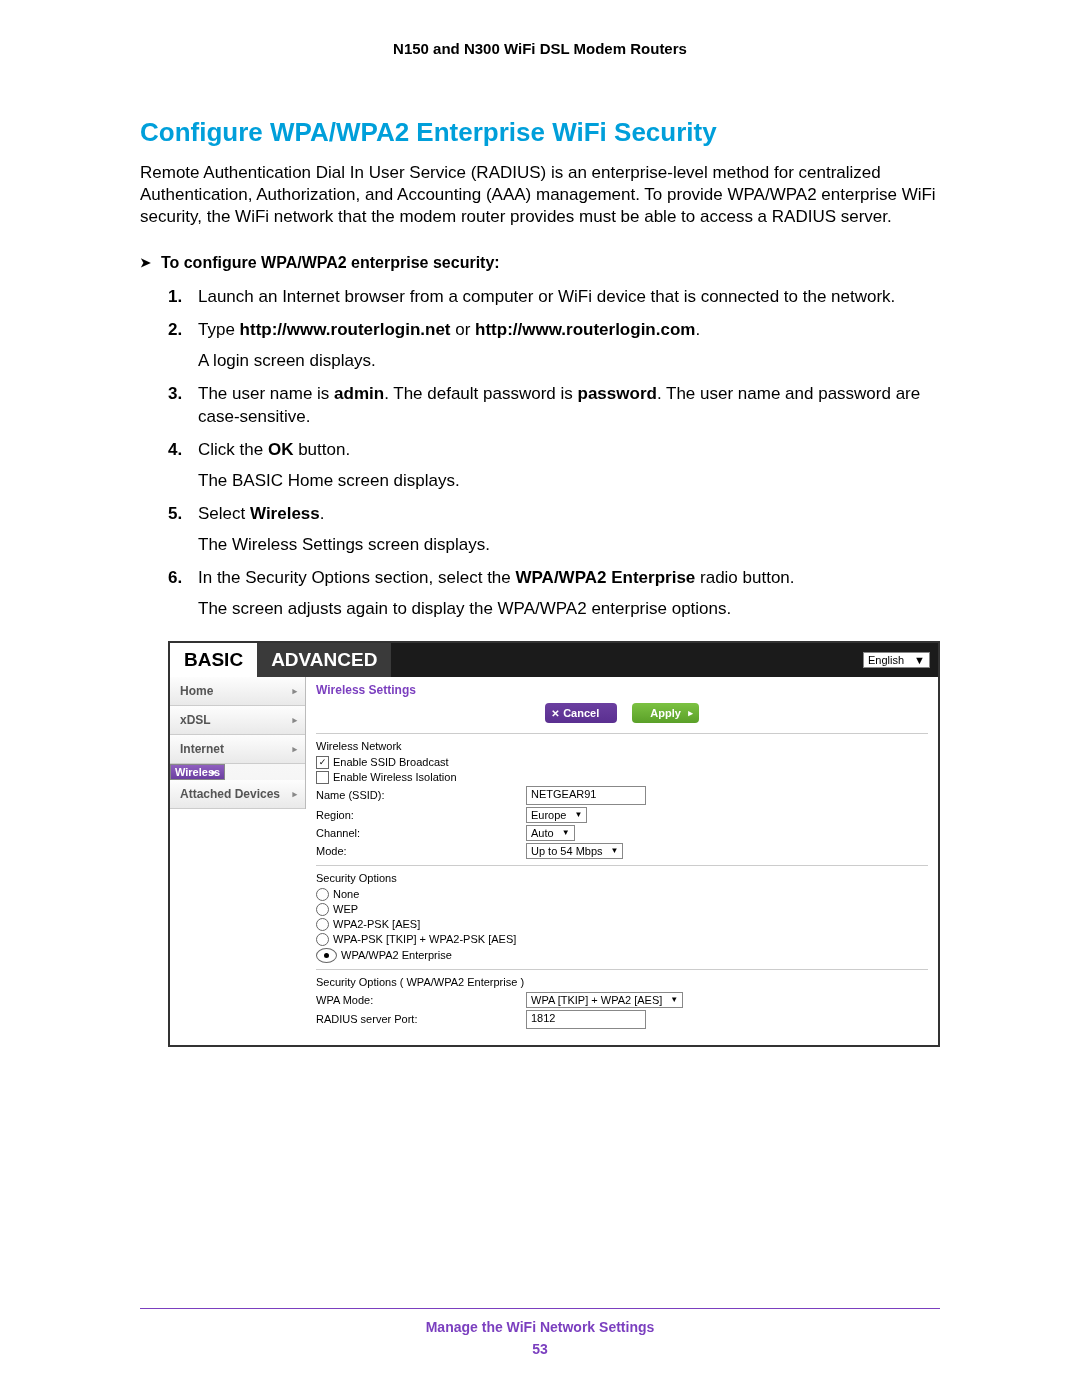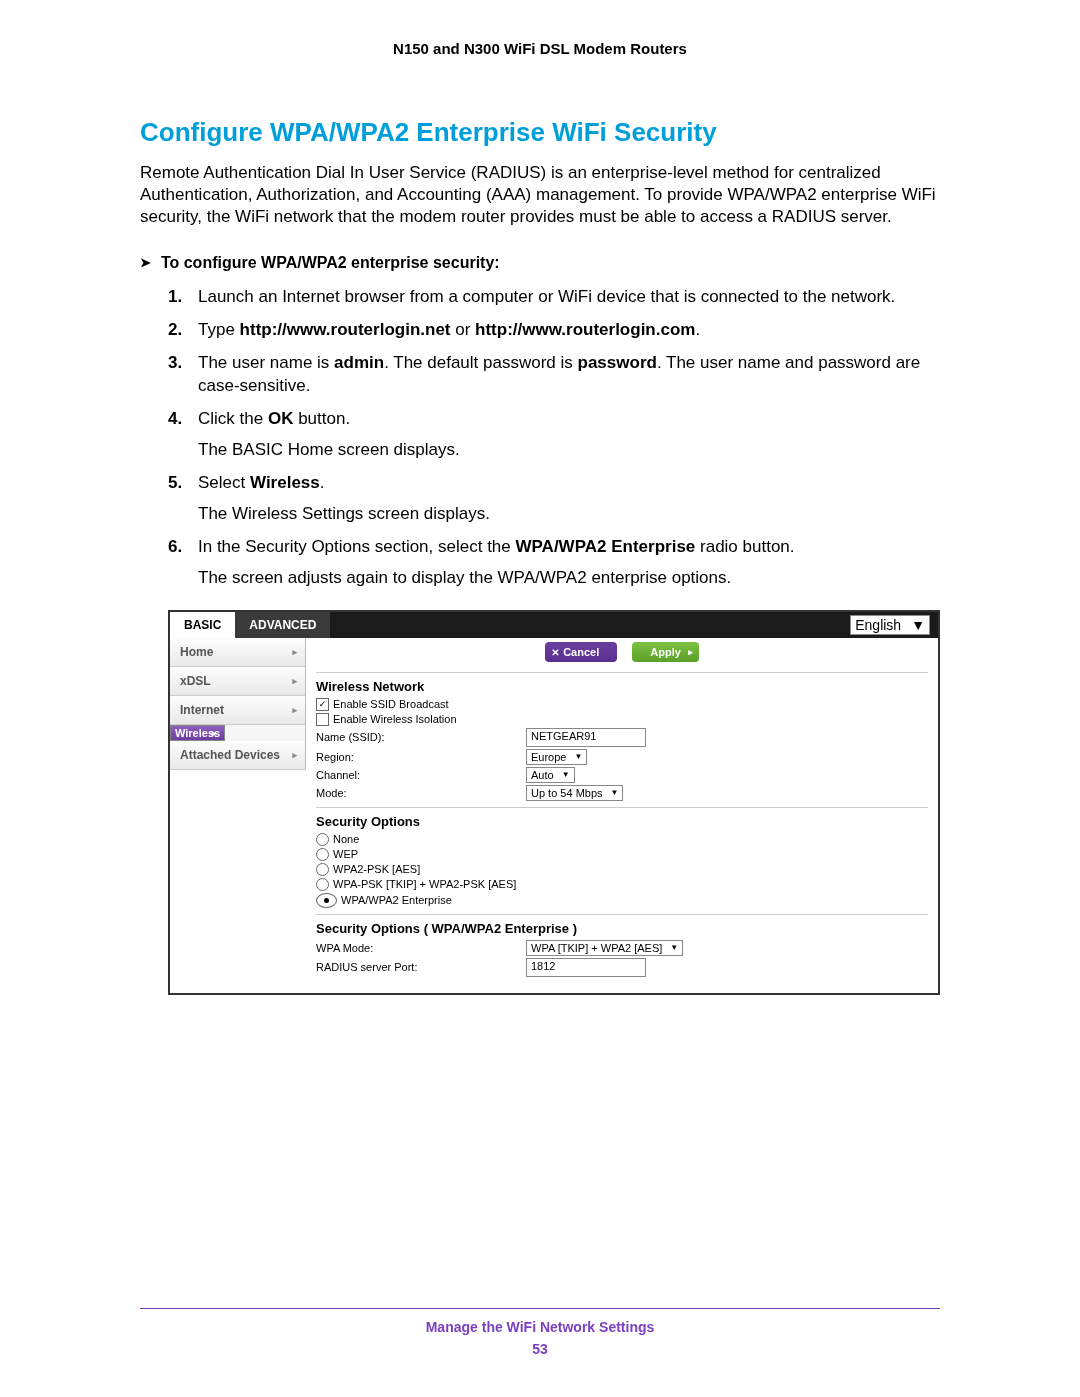--- a/index.html
+++ b/index.html
@@ -9,41 +9,41 @@
 .intro{font-size:17px;line-height:1.3;margin:0 0 26px 0}
 .task-line{font-size:16px;font-weight:700;margin:0 0 14px 0}
 .task-line .arrow{display:inline-block;margin-right:10px;color:#000;font-size:13px;vertical-align:1px}
 ol.steps{list-style:none;padding:0;margin:0 0 20px 28px}
 ol.steps>li{position:relative;padding-left:30px;font-size:17px;line-height:1.35;margin:0 0 10px 0}
 ol.steps>li .num{position:absolute;left:0;top:0;font-weight:700}
 ol.steps>li .body2{margin-top:8px}
 .b{font-weight:700}
 .screenshot{border:2px solid #333;margin:10px 0 0 28px;font-size:11px}
 .ss-top{display:flex;align-items:stretch}
-.tab{padding:6px 14px;font-weight:700;font-size:12px}
+.tab{padding:6px 14px;font-weight:700;font-size:19px}
 .tab-basic{background:#fff;color:#000}
 .tab-adv{background:#3a3a3a;color:#fff}
 .tab-bar-rest{flex:1;background:#1b1b1b;display:flex;justify-content:flex-end;align-items:center;padding-right:8px}
-.lang-sel{background:#fff;border:1px solid #888;font-size:14px;padding:1px 4px;display:inline-flex;align-items:center;gap:10px}
+.lang-sel{background:#fff;border:1px solid #888;font-size:11px;padding:1px 4px;display:inline-flex;align-items:center;gap:10px}
 .ss-body{display:flex;align-items:flex-start}
 .sidebar{width:135px;background:linear-gradient(#fff,#f3f3f3);border-right:1px solid #bbb}
 .side-item{position:relative;padding:7px 10px;font-size:12px;font-weight:700;color:#555;border-bottom:1px solid #ccc;background:linear-gradient(#fdfdfd,#e9e9e9)}
 .side-item.sel{background:linear-gradient(#8f5fbf,#6b3fa0);color:#fff}
 .side-item .chev{position:absolute;right:8px;top:50%;transform:translateY(-50%);font-size:9px;color:#888}
 .side-item.sel .chev{color:#fff}
 .panel{flex:1;padding:4px 10px 14px 10px;background:#fff}
 .panel-title{color:#7b3fbf;font-weight:700;font-size:12px;margin:2px 0 6px 0}
 .btnrow{text-align:center;margin:0 0 10px 0}
 .btn{display:inline-block;border-radius:4px;color:#fff;font-size:11px;font-weight:700;padding:4px 18px;margin:0 6px;position:relative}
 .btn-cancel{background:linear-gradient(#6b3fa0,#5a2f90)}
 .btn-cancel .x{position:absolute;left:6px;top:50%;transform:translateY(-50%);font-size:10px}
 .btn-apply{background:linear-gradient(#7cc242,#5aa028)}
 .btn-apply .ar{position:absolute;right:6px;top:50%;transform:translateY(-50%);font-size:9px}
 .sect{border-top:1px solid #ccc;padding-top:6px;margin-top:6px}
-.sect-h{font-weight:700;font-size:13px;margin-bottom:4px}
+.sect-h{font-weight:400;font-size:11px;margin-bottom:4px}
 .row{display:flex;align-items:center;margin:2px 0;font-size:11px}
 .row .lbl{width:210px}
 .inp{border:1px solid #888;padding:1px 4px;font-size:11px;background:#fff;min-height:15px}
 .sel{border:1px solid #888;padding:1px 4px;font-size:11px;background:#fff;display:inline-flex;align-items:center;gap:8px}
 .sel .dd{font-size:8px}
 .cb{width:11px;height:11px;border:1px solid #666;display:inline-flex;align-items:center;justify-content:center;font-size:9px;margin-right:4px;vertical-align:-2px}
 .rb{width:11px;height:11px;border:1px solid #666;border-radius:50%;display:inline-flex;align-items:center;justify-content:center;margin-right:4px;vertical-align:-2px}
 .rb.sel::after{content:"";width:5px;height:5px;background:#000;border-radius:50%}
 .ip-group{display:inline-flex;gap:4px}
 .ip-group .inp{width:28px}
@@ -66,20 +66,21 @@
   </p>
 
   <ol class="steps">
     <li>
       <span class="num">1.</span>
       <span>Launch an Internet browser from a computer or WiFi device that is connected to the network.</span>
     </li>
     <li>
       <span class="num">2.</span>
       <span>Type </span><span class="b">http://www.routerlogin.net</span><span> or </span><span class="b">http://www.routerlogin.com</span><span>.</span>
+      <div class="body2">A login screen displays.</div>
     </li>
     <li>
       <span class="num">3.</span>
       <div class="body2">
         <span>The user name is </span><span class="b">admin</span><span>. The default password is </span><span class="b">password</span><span>. The user name and password are case-sensitive.</span>
       </div>
     </li>
     <li>
       <span class="num">4.</span>
       <span>Click the </span><span class="b">OK</span><span> button.</span>
@@ -113,20 +114,21 @@
         <div class="side-item"><span>Home</span><span class="chev">▸</span></div>
         <div class="side-item"><span>xDSL</span><span class="chev">▸</span></div>
         <div class="side-item"><span>Internet</span><span class="chev">▸</span></div>
         <div class="side-item sel">
             <span>Wireless</span>
             <span class="chev">▸</span>
           </div>
         <div class="side-item"><span>Attached Devices</span><span class="chev">▸</span></div>
       </div>
       <div class="panel">
+        <div class="panel-title">Wireless Settings</div>
         <div class="btnrow">
           <span class="btn btn-cancel"><span class="x">✕</span><span>Cancel</span></span>
           <span class="btn btn-apply"><span>Apply</span><span class="ar">▸</span></span>
         </div>
 
         <div class="sect">
           <div class="sect-h">Wireless Network</div>
           <div class="row">
               <span class="cb">✓</span>
               <span>Enable SSID Broadcast</span>

